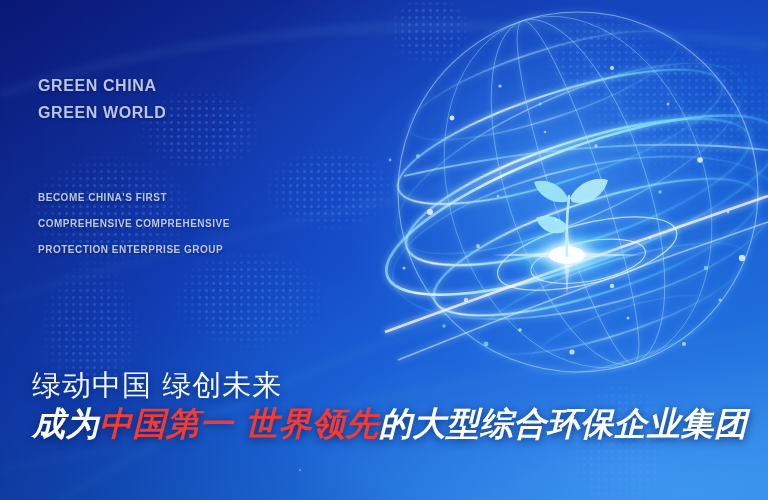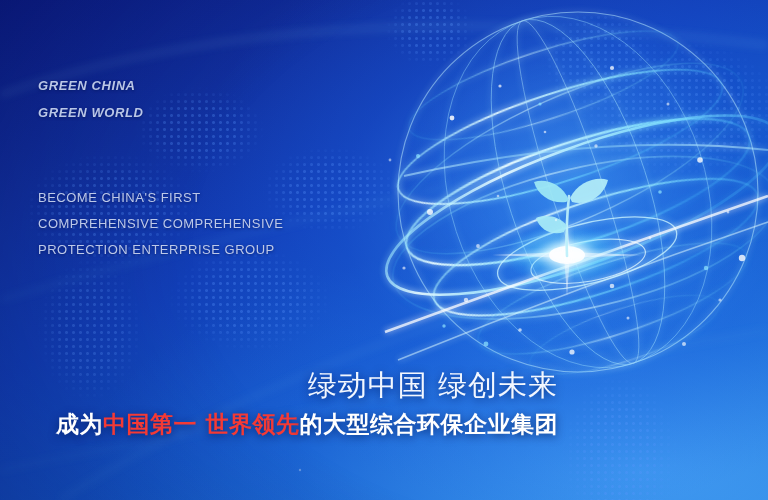--- a/index.html
+++ b/index.html
@@ -49,39 +49,40 @@
     position:absolute;inset:0;
     background:radial-gradient(ellipse 900px 620px at 600px 250px, rgba(0,0,0,0) 45%, rgba(3,12,70,.45) 100%);
   }
 
   svg.art{position:absolute;inset:0;width:768px;height:500px;}
 
   
   .txt{position:absolute;z-index:6;}
   .eng-top{left:38px;top:72px;}
   .eng-top div{
-    color:#b9c6e6;font-size:13px;font-weight:bold;letter-spacing:.6px;
-    line-height:27px;text-shadow:0 1px 3px rgba(0,20,80,.6);font-style:italic;
+    color:#b9c6e6;font-size:16px;font-weight:bold;letter-spacing:.6px;
+    line-height:27px;text-shadow:0 1px 3px rgba(0,20,80,.6);
   }
   .eng-mid{left:38px;top:185px;}
   .eng-mid div{
-    color:#bcc8e8;font-size:13px;font-weight:normal;letter-spacing:.5px;
+    color:#bcc8e8;font-size:10px;font-weight:bold;letter-spacing:.5px;
     line-height:26px;text-shadow:0 1px 3px rgba(0,20,80,.6);
   }
-  .cn{left:56px;top:367px;text-align:right;}
+  .cn{left:32px;top:367px;}
   .cn-line1{
     color:#f2f7ff;font-size:29px;font-weight:400;letter-spacing:1px;
     line-height:36px;text-shadow:0 2px 8px rgba(0,25,90,.7);
     font-family:"DejaVu Sans","Liberation Sans",sans-serif;
   }
   .cn-line2{
-    font-size:23px;font-weight:bold;letter-spacing:.5px;line-height:42px;
+    font-size:33px;font-weight:bold;letter-spacing:.5px;line-height:42px;
     color:#ffffff;text-shadow:0 2px 9px rgba(0,25,90,.75);
     font-family:"DejaVu Sans","Liberation Sans",sans-serif;
     white-space:nowrap;
+    font-style:italic;
   }
   .hl{color:#f43a35;}
 </style>
 </head>
 <body>
 
 <div id="banner">
 
   <div class="dots"></div>
 

